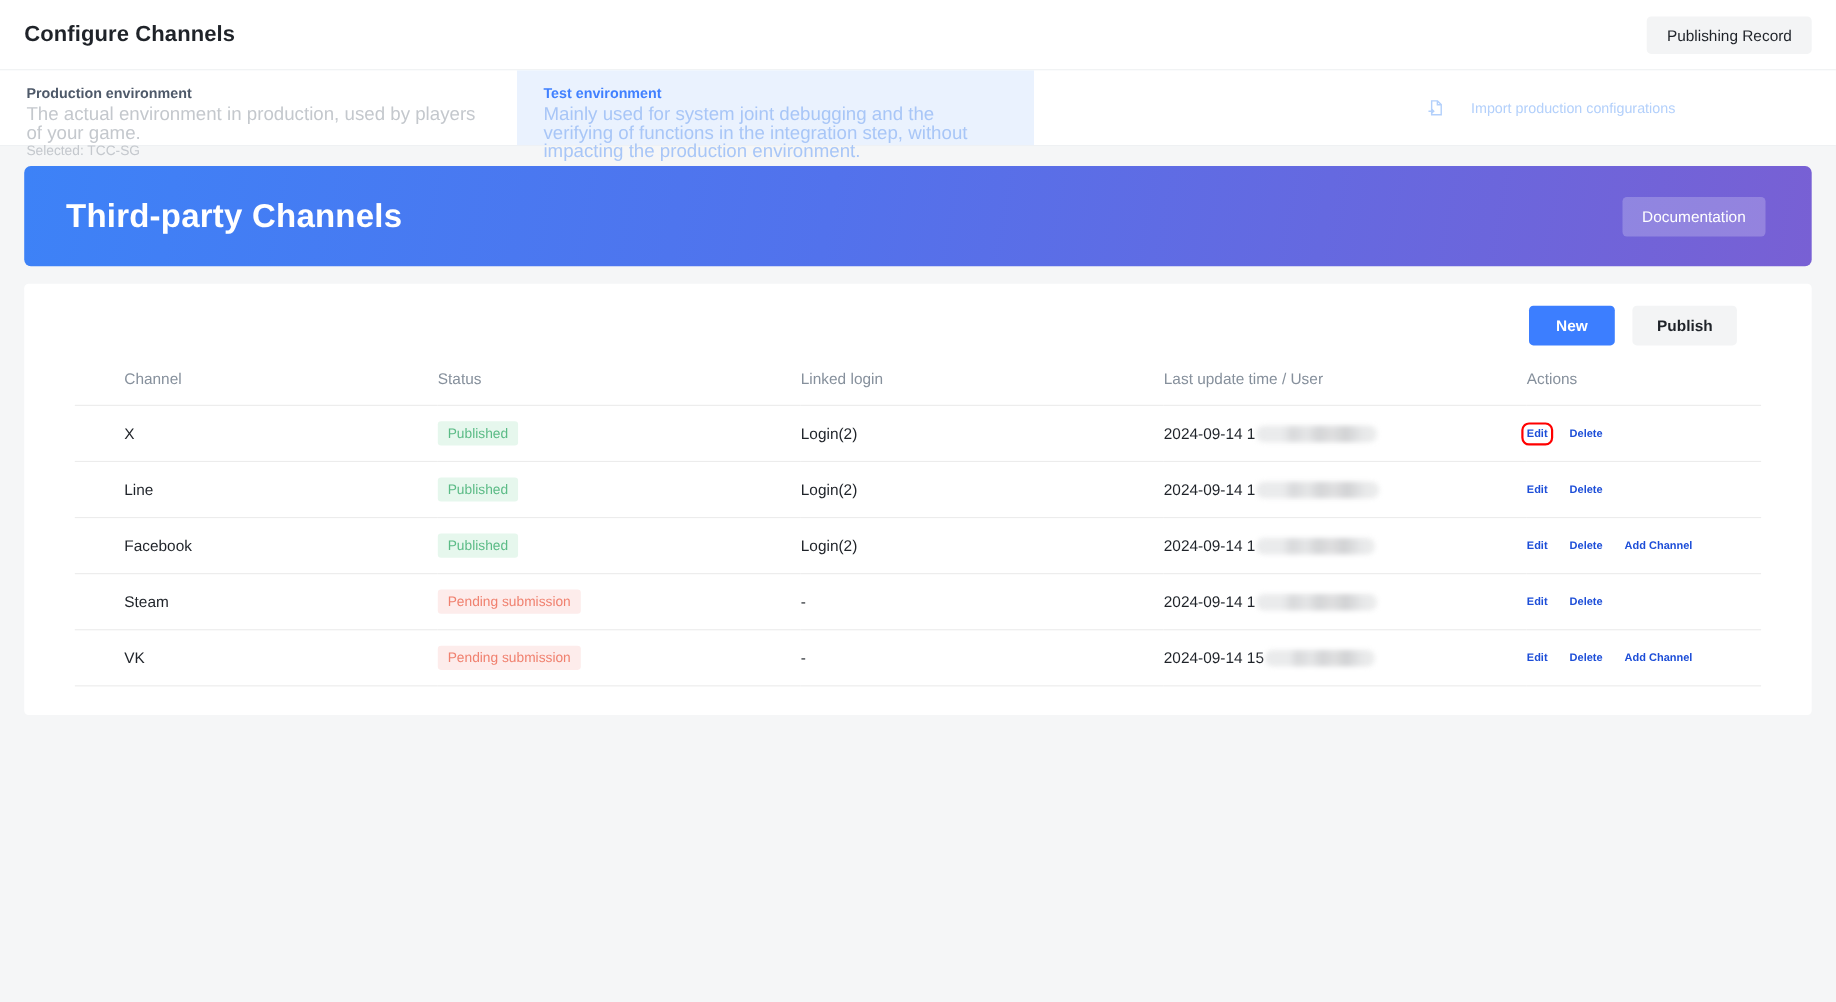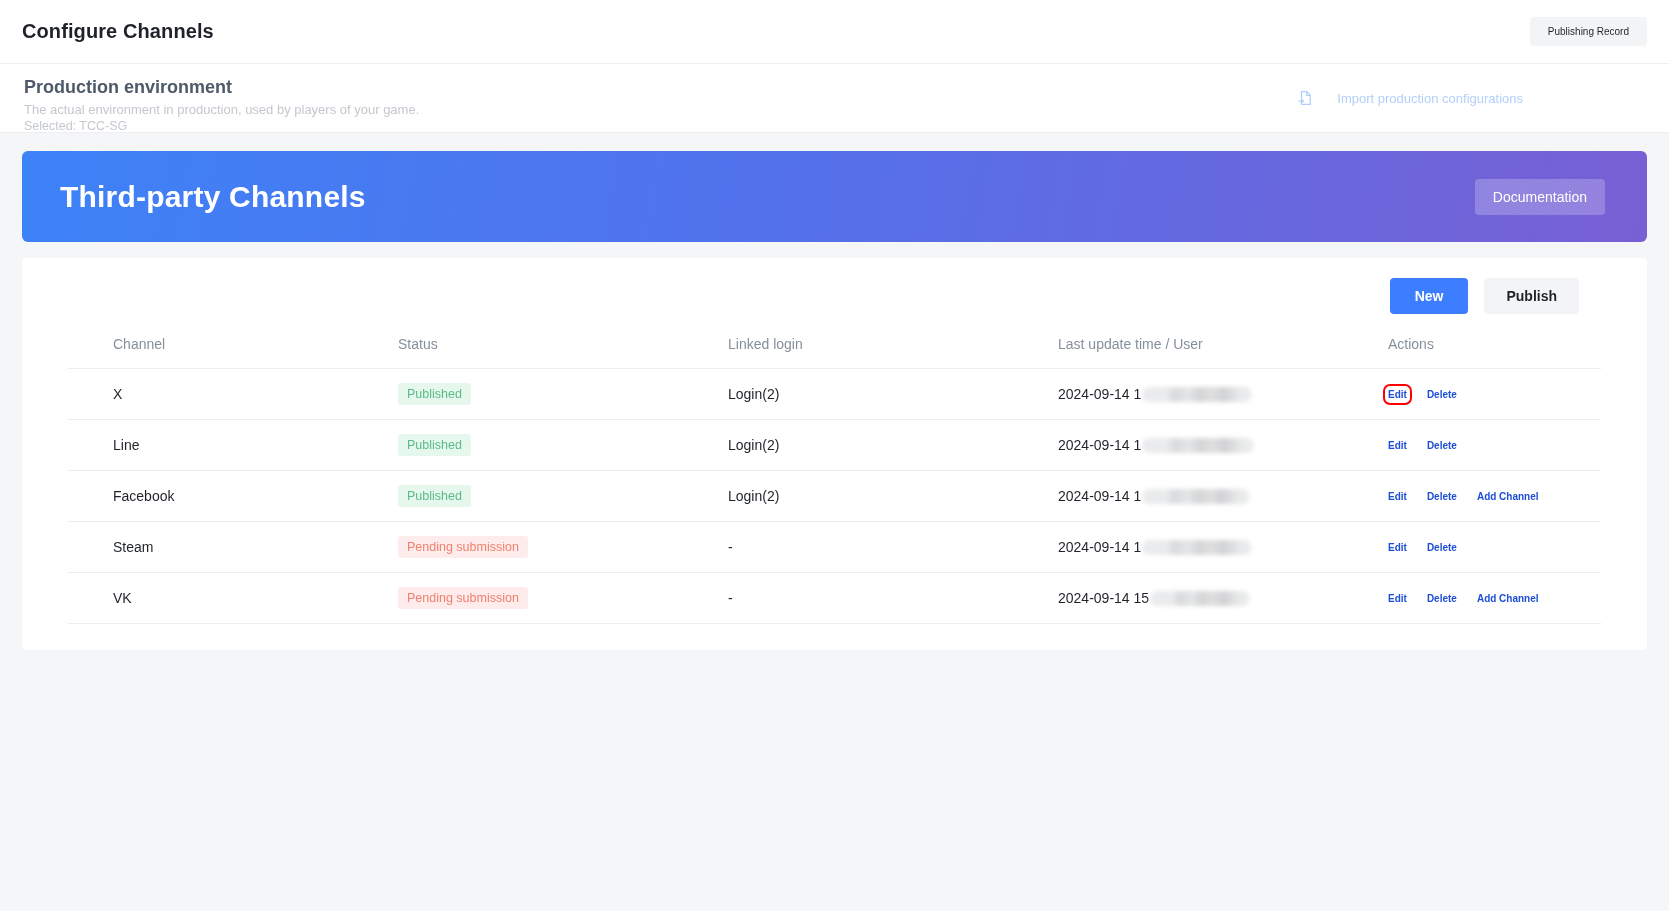--- a/index.html
+++ b/index.html
@@ -24,21 +24,21 @@
     font-size: 20px;
     font-weight: bold;
     color: #1f2329;
     letter-spacing: .1px;
   }
   .publishing-record {
     background: #f3f4f5;
     color: #1f2329;
     border: none;
     border-radius: 4px;
-    font-size: 10px;
+    font-size: 14px;
     font-family: "Liberation Sans", sans-serif;
     padding: 9px 18px;
     cursor: pointer;
   }
 
   
   .envbar {
     height: 69px;
     background: #ffffff;
     display: flex;
@@ -49,28 +49,28 @@
   .env-card {
     padding: 13px 24px 10px 24px;
     cursor: pointer;
   }
   .env-card.prod { width: 470px; }
   .env-card.test {
     width: 470px;
     background: #eaf2fe;
   }
   .env-name {
-    font-size: 18px;
+    font-size: 13px;
     font-weight: bold;
     color: #4e5969;
     margin-bottom: 3px;
   }
   .env-card.test .env-name { color: #4080ff; }
   .env-desc {
-    font-size: 13px;
+    font-size: 17px;
     line-height: 17px;
     color: #c4c8cd;
   }
   .env-card.test .env-desc { color: #a8c6f7; }
   .env-selected {
     font-size: 12.5px;
     color: #c4c8cd;
     line-height: 17px;
   }
   .import-link {
@@ -242,20 +242,24 @@
   <div class="page-title">Configure Channels</div>
   <button class="publishing-record">Publishing Record</button>
 </div>
 
 <div class="envbar">
   <div class="env-card prod">
     <div class="env-name">Production environment</div>
     <div class="env-desc">The actual environment in production, used by players of your game.</div>
     <div class="env-selected">Selected: TCC-SG</div>
   </div>
+  <div class="env-card test">
+    <div class="env-name">Test environment</div>
+    <div class="env-desc">Mainly used for system joint debugging and the verifying of functions in the integration step, without impacting the production environment.</div>
+  </div>
 
   <div class="import-link">
     <span>
       <svg width="17" height="17" viewBox="0 0 17 17" fill="none" stroke="#b3d0fb" stroke-width="1.3">
         <path d="M4.5 2.2h5.3L13.2 5.6v9.2H4.5z"></path>
         <path d="M9.7 2.3v3.5h3.4"></path>
         <path d="M1.6 11.6h4.6M4.6 9.9l1.8 1.7-1.8 1.7"></path>
       </svg>
     </span>
     <span>Import production configurations</span>

